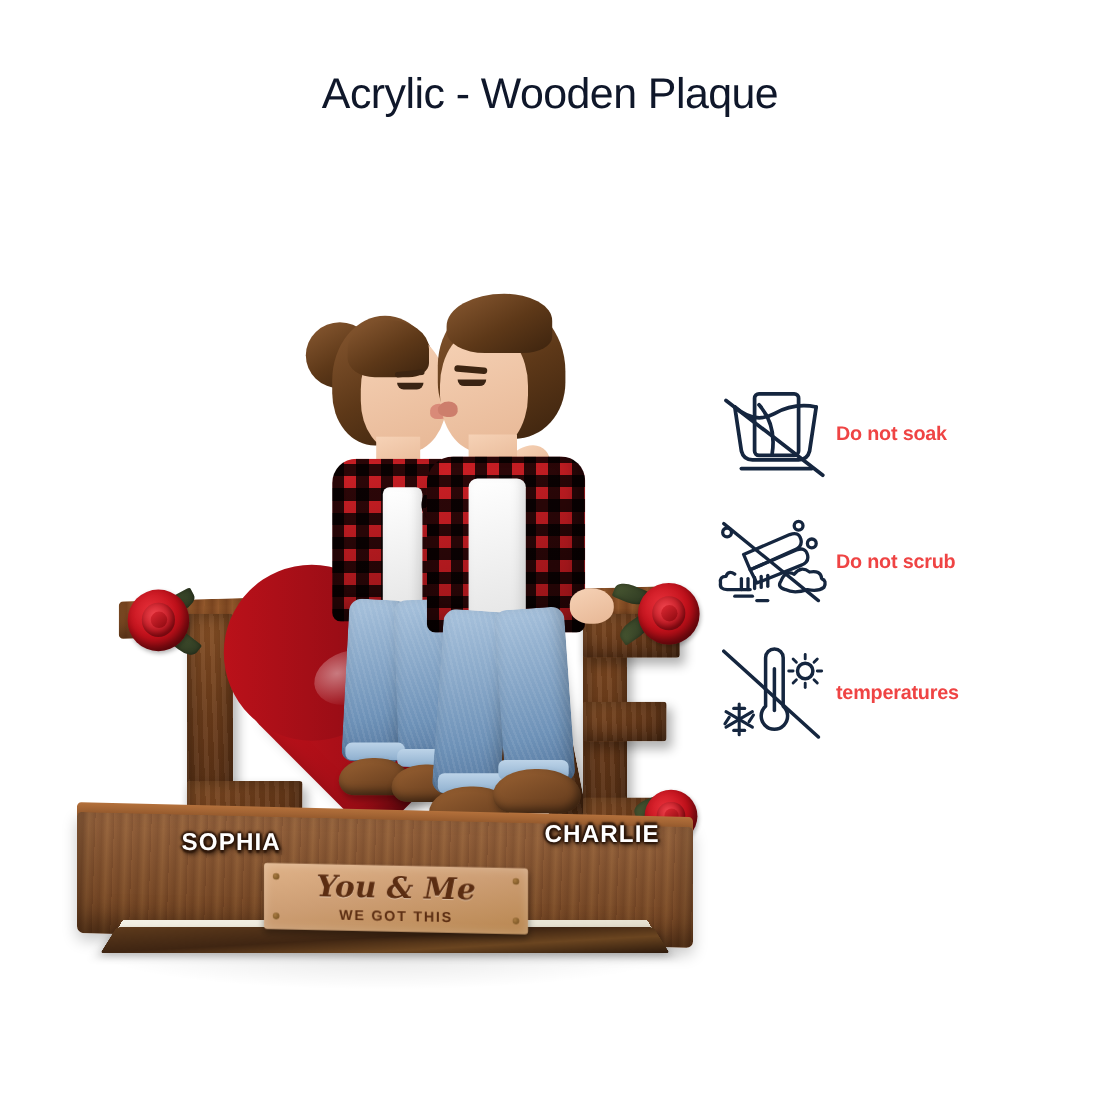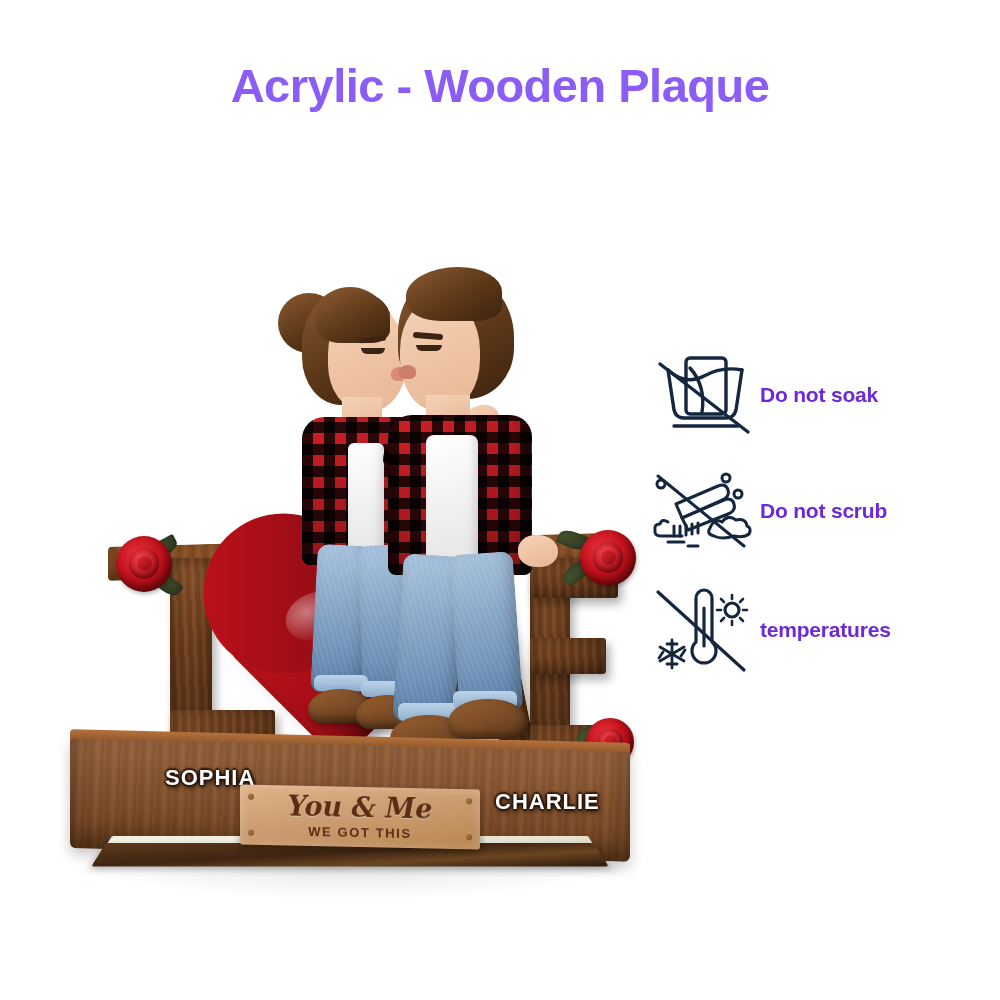--- a/index.html
+++ b/index.html
@@ -10,23 +10,23 @@
     overflow:hidden;
   }
   #page { position:relative; width:1000px; height:1000px; background:#fff; }
 
   
   .title-block{
     position:absolute; left:0; top:58px; width:1000px;
     text-align:center;
   }
   .title-line{
-    color:#8b5cf6;
-    font-weight:bold;
-    font-size:47px;
+    color:#0f172a;
+    font-weight:normal;
+    font-size:39px;
     line-height:55px;
     letter-spacing:-0.5px;
     font-family:"Liberation Sans", sans-serif;
   }
 
   
   #product{ position:absolute; left:60px; top:240px; width:580px; height:700px; }
 
   
   .base-shadow{
@@ -143,22 +143,22 @@
   
   .name{
     position:absolute;
     color:#ffffff; font-weight:bold; font-size:22px;
     letter-spacing:1px;
     font-family:"Liberation Sans", sans-serif;
     text-shadow: -2px 0 2px #2a1509, 2px 0 2px #2a1509, 0 -2px 2px #2a1509,
                  0 2px 2px #2a1509, 2px 3px 5px rgba(0,0,0,.65);
     white-space:nowrap;
   }
-  .name-sophia{ left:105px; top:525px;text-align:center; }
-  .name-charlie{ left:435px; top:505px;margin-top:44px; }
+  .name-sophia{ left:105px; top:513px;text-align:center; }
+  .name-charlie{ left:435px; top:505px; }
 
   
   .plate{
     position:absolute; left:180px; top:547px; width:240px; height:60px;
     background:linear-gradient(170deg,#e0b389 0%, #cd9e74 45%, #b8864f 100%);
     border-radius:3px;
     box-shadow: 0 3px 7px rgba(0,0,0,.35), inset 0 0 10px rgba(255,255,255,.25);
     transform:skewY(1.2deg);
     display:flex; flex-direction:column; align-items:center; justify-content:center;
   }
@@ -208,21 +208,21 @@
     background:linear-gradient(165deg,#ffffff,#e3e3e3);
     box-shadow:inset -4px -5px 10px rgba(0,0,0,.13);
   }
 
   
   #care{ position:absolute; left:648px; top:352px; width:340px; }
   .care-row{ display:flex; align-items:center; margin-bottom:34px; }
   .care-row:last-child{ margin-bottom:0; }
   .care-icon{ width:112px; flex:0 0 112px; display:flex; align-items:center; justify-content:center; }
   .care-text{
-    color:#6d28d9; font-weight:bold; font-size:21px; line-height:29px;
+    color:#ef4444; font-weight:bold; font-size:18px; line-height:29px;
     font-family:"Liberation Sans", sans-serif; letter-spacing:-0.2px;
   }
   .care-text .l2{ display:block; }
 </style>
 </head>
 <body>
 
 <div id="page">
 
   <div class="title-block">

